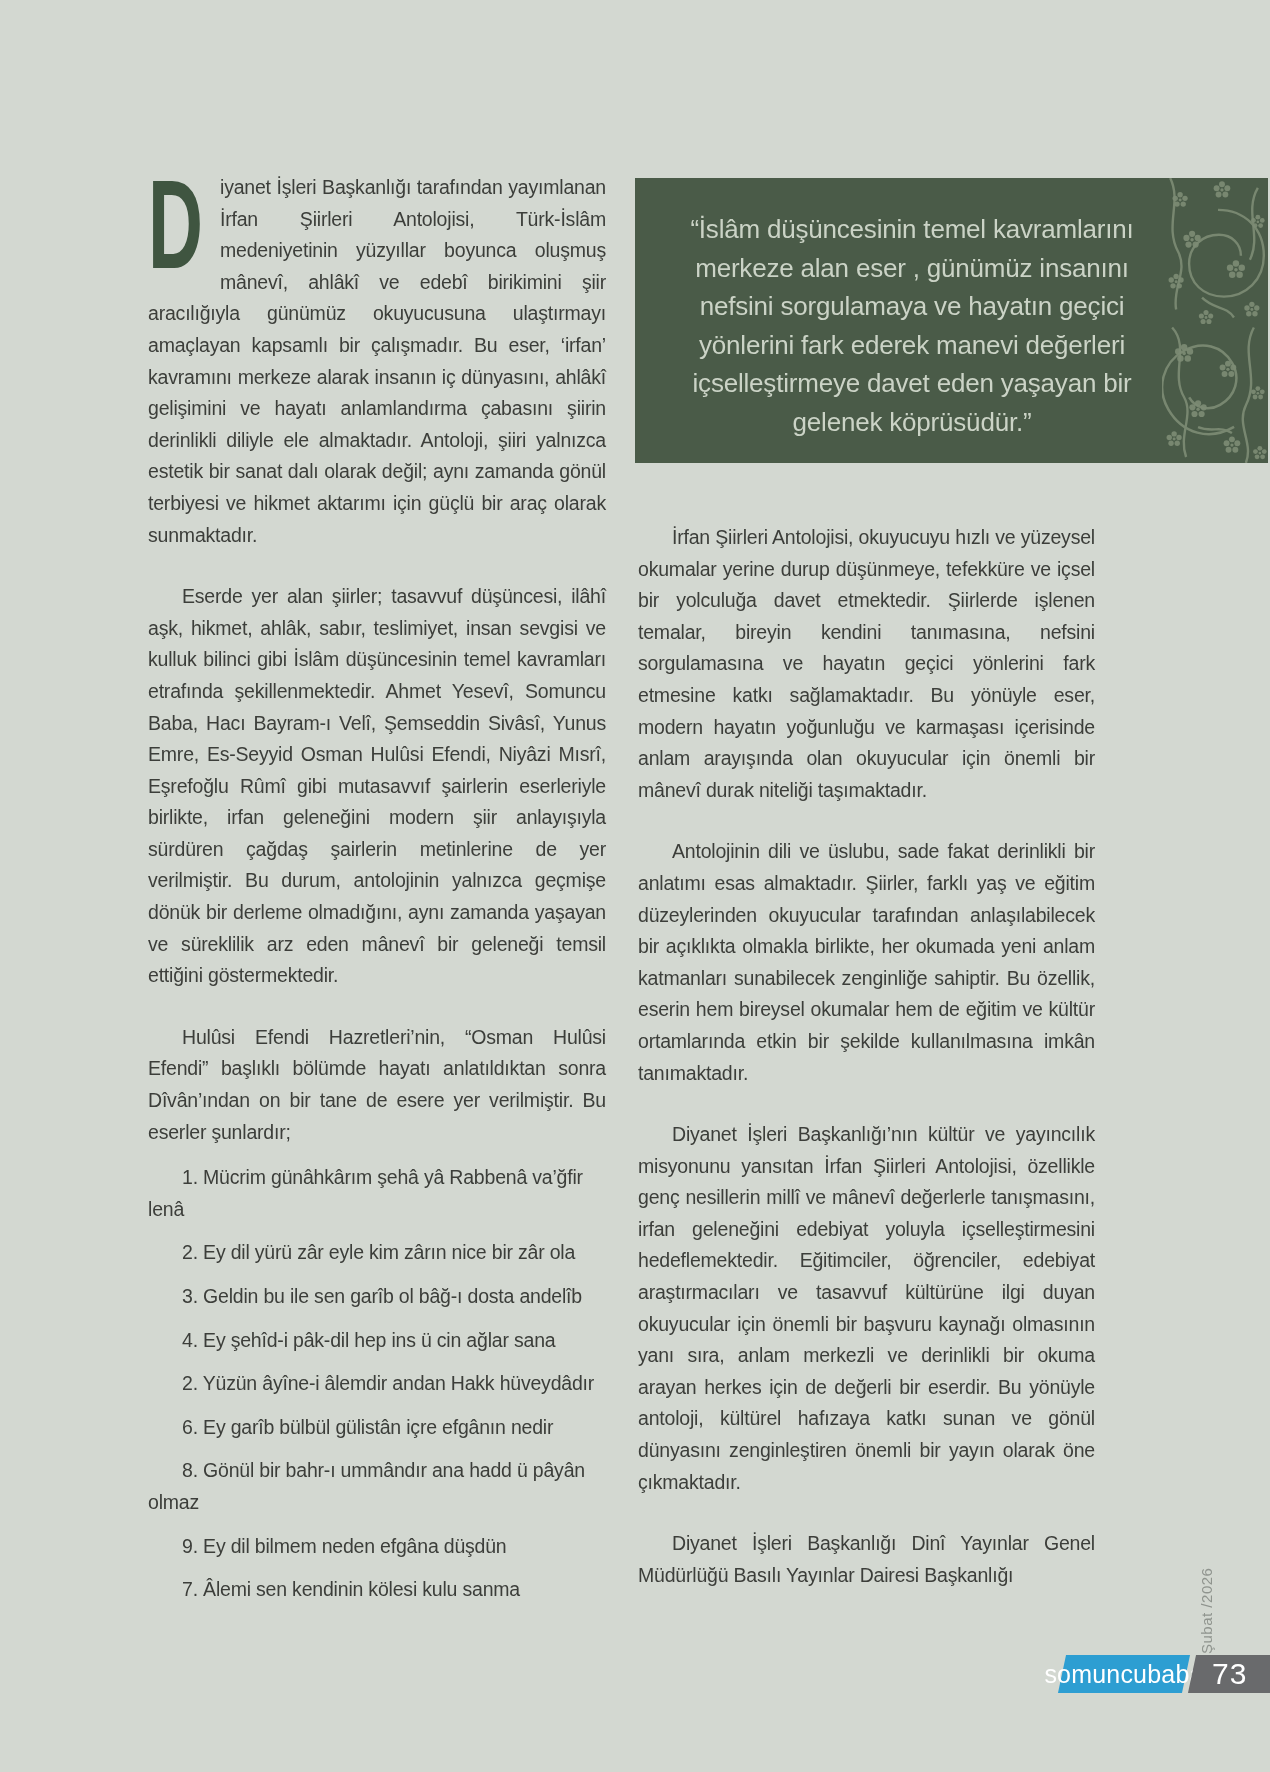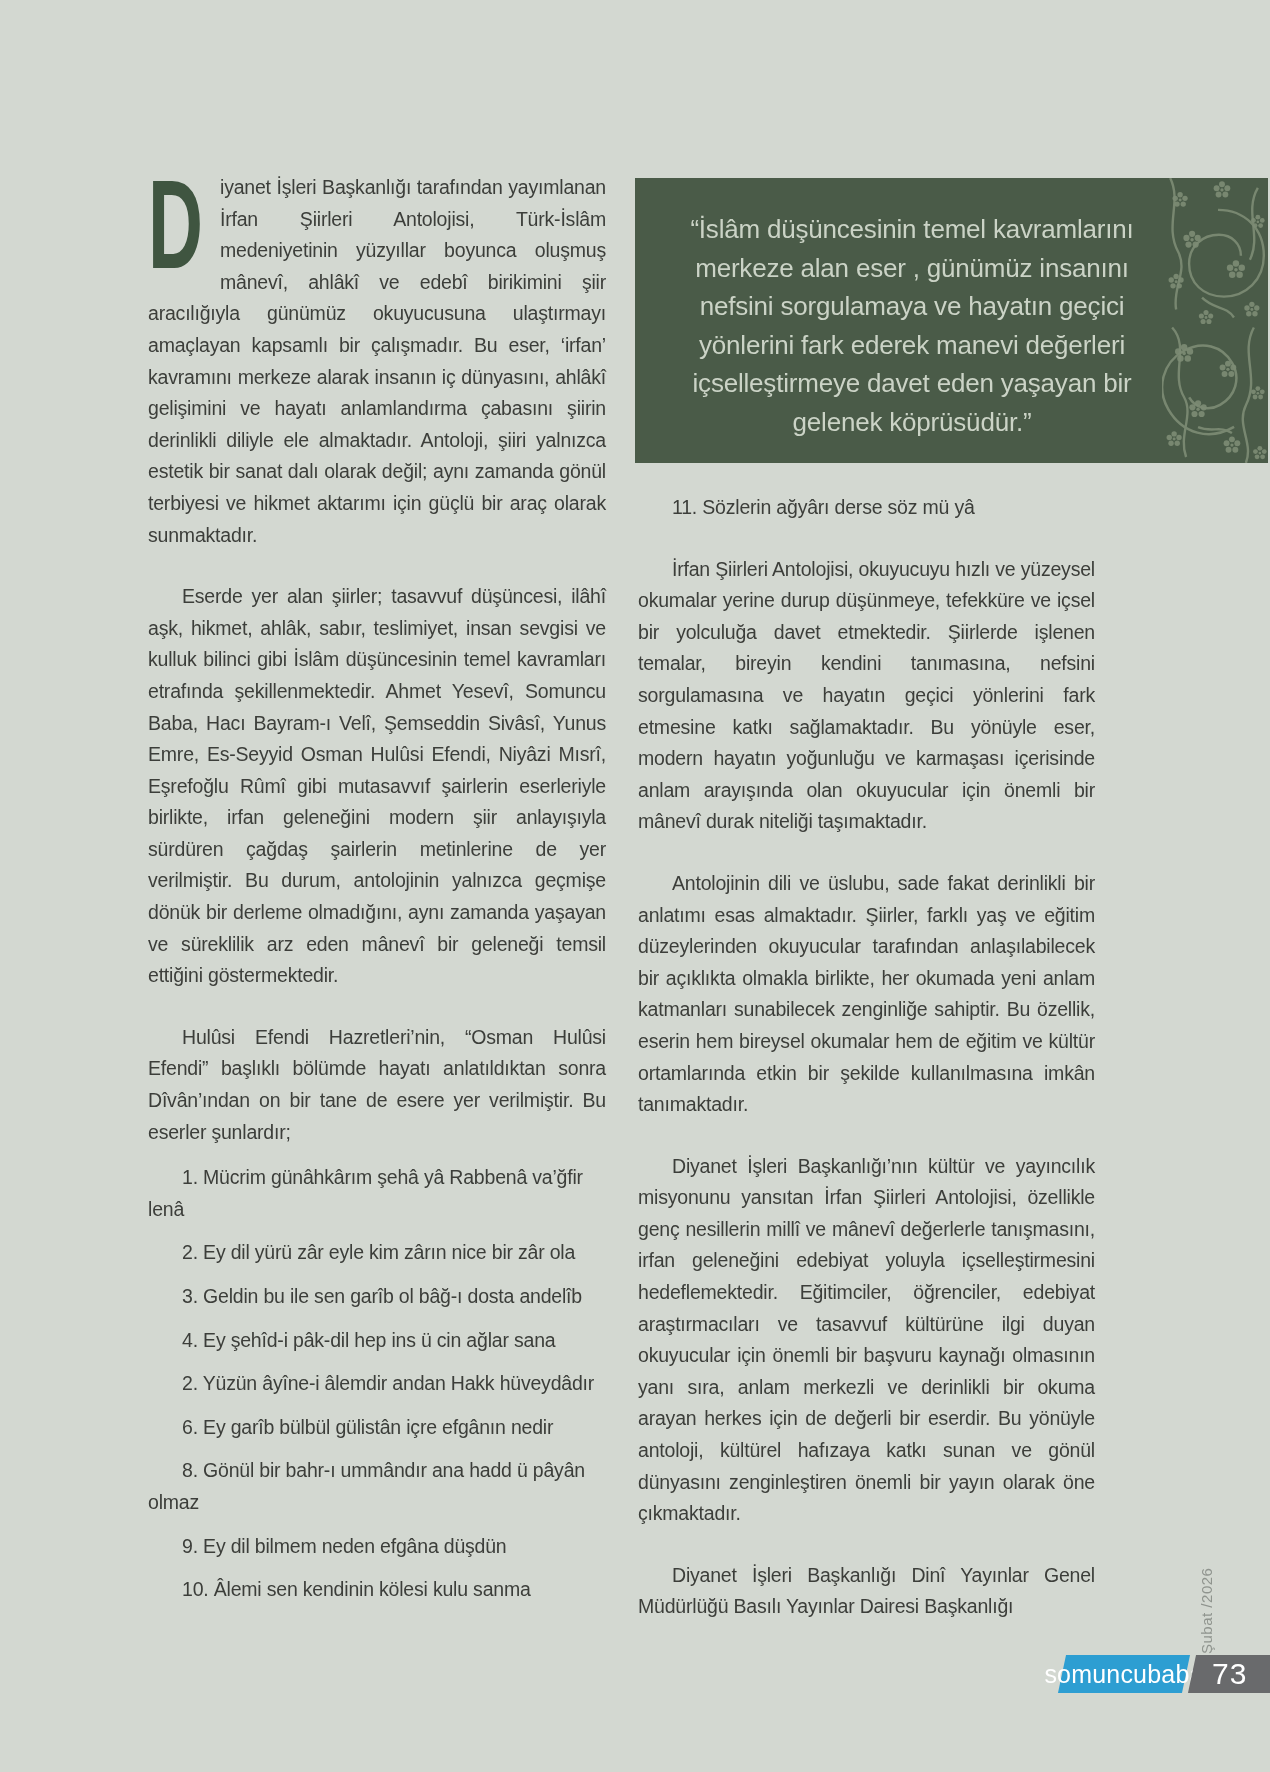--- a/index.html
+++ b/index.html
@@ -134,26 +134,25 @@
   <p class="body-par indent">Hulûsi Efendi Hazretleri’nin, “Osman Hulûsi Efendi” başlıklı bölümde hayatı anlatıldıktan sonra Dîvân’ından on bir tane de esere yer verilmiştir. Bu eserler şunlardır;</p>
   <div>
     <p class="poem-line">1. Mücrim günâhkârım şehâ yâ Rabbenâ  va’ğfir lenâ</p>
     <p class="poem-line">2. Ey dil yürü zâr eyle kim zârın nice bir zâr ola</p>
     <p class="poem-line">3. Geldin bu ile sen garîb ol bâğ-ı dosta andelîb</p>
     <p class="poem-line">4. Ey şehîd-i pâk-dil hep ins ü cin ağlar sana</p>
     <p class="poem-line">2. Yüzün âyîne-i âlemdir andan Hakk hüveydâdır</p>
     <p class="poem-line">6. Ey garîb bülbül gülistân içre efgânın nedir</p>
     <p class="poem-line">8. Gönül bir bahr-ı ummândır ana hadd ü pâyân olmaz</p>
     <p class="poem-line">9. Ey dil bilmem neden efgâna düşdün</p>
-    <p class="poem-line">10. Âlemi sen kendinin kölesi kulu sanma</p>
+    <p class="poem-line">7. Âlemi sen kendinin kölesi kulu sanma</p>
   </div>
 </div>
 
 <div class="col right-col">
-  <p class="poem-line">11. Sözlerin ağyârı derse söz mü yâ</p>
   <p class="body-par indent">İrfan Şiirleri Antolojisi, okuyucuyu hızlı ve yüzeysel okumalar yerine durup düşünmeye, tefekküre ve içsel bir yolculuğa davet etmektedir. Şiirlerde işlenen temalar, bireyin kendini tanımasına, nefsini sorgulamasına ve hayatın geçici yönlerini fark etmesine katkı sağlamaktadır. Bu yönüyle eser, modern hayatın yoğunluğu ve karmaşası içerisinde anlam arayışında olan okuyucular için önemli bir mânevî durak niteliği taşımaktadır.</p>
   <p class="body-par indent">Antolojinin dili ve üslubu, sade fakat derinlikli bir anlatımı esas almaktadır. Şiirler, farklı yaş ve eğitim düzeylerinden okuyucular tarafından anlaşılabilecek bir açıklıkta olmakla birlikte, her okumada yeni anlam katmanları sunabilecek zenginliğe sahiptir. Bu özellik, eserin hem bireysel okumalar hem de eğitim ve kültür ortamlarında etkin bir şekilde kullanılmasına imkân tanımaktadır.</p>
   <p class="body-par indent">Diyanet İşleri Başkanlığı’nın kültür ve yayıncılık misyonunu yansıtan İrfan Şiirleri Antolojisi, özellikle genç nesillerin millî ve mânevî değerlerle tanışmasını, irfan geleneğini edebiyat yoluyla içselleştirmesini hedeflemektedir. Eğitimciler, öğrenciler, edebiyat araştırmacıları ve tasavvuf kültürüne ilgi duyan okuyucular için önemli bir başvuru kaynağı olmasının yanı sıra, anlam merkezli ve derinlikli bir okuma arayan herkes için de değerli bir eserdir. Bu yönüyle antoloji, kültürel hafızaya katkı sunan ve gönül dünyasını zenginleştiren önemli bir yayın olarak öne çıkmaktadır.</p>
   <p class="body-par indent">Diyanet İşleri Başkanlığı Dinî Yayınlar Genel Müdürlüğü Basılı Yayınlar Dairesi Başkanlığı</p>
 </div>
 
 <div class="issue-date">Şubat /2026</div>
 
 <div class="footer-blue">
   <div class="inner">somuncubaba</div>

